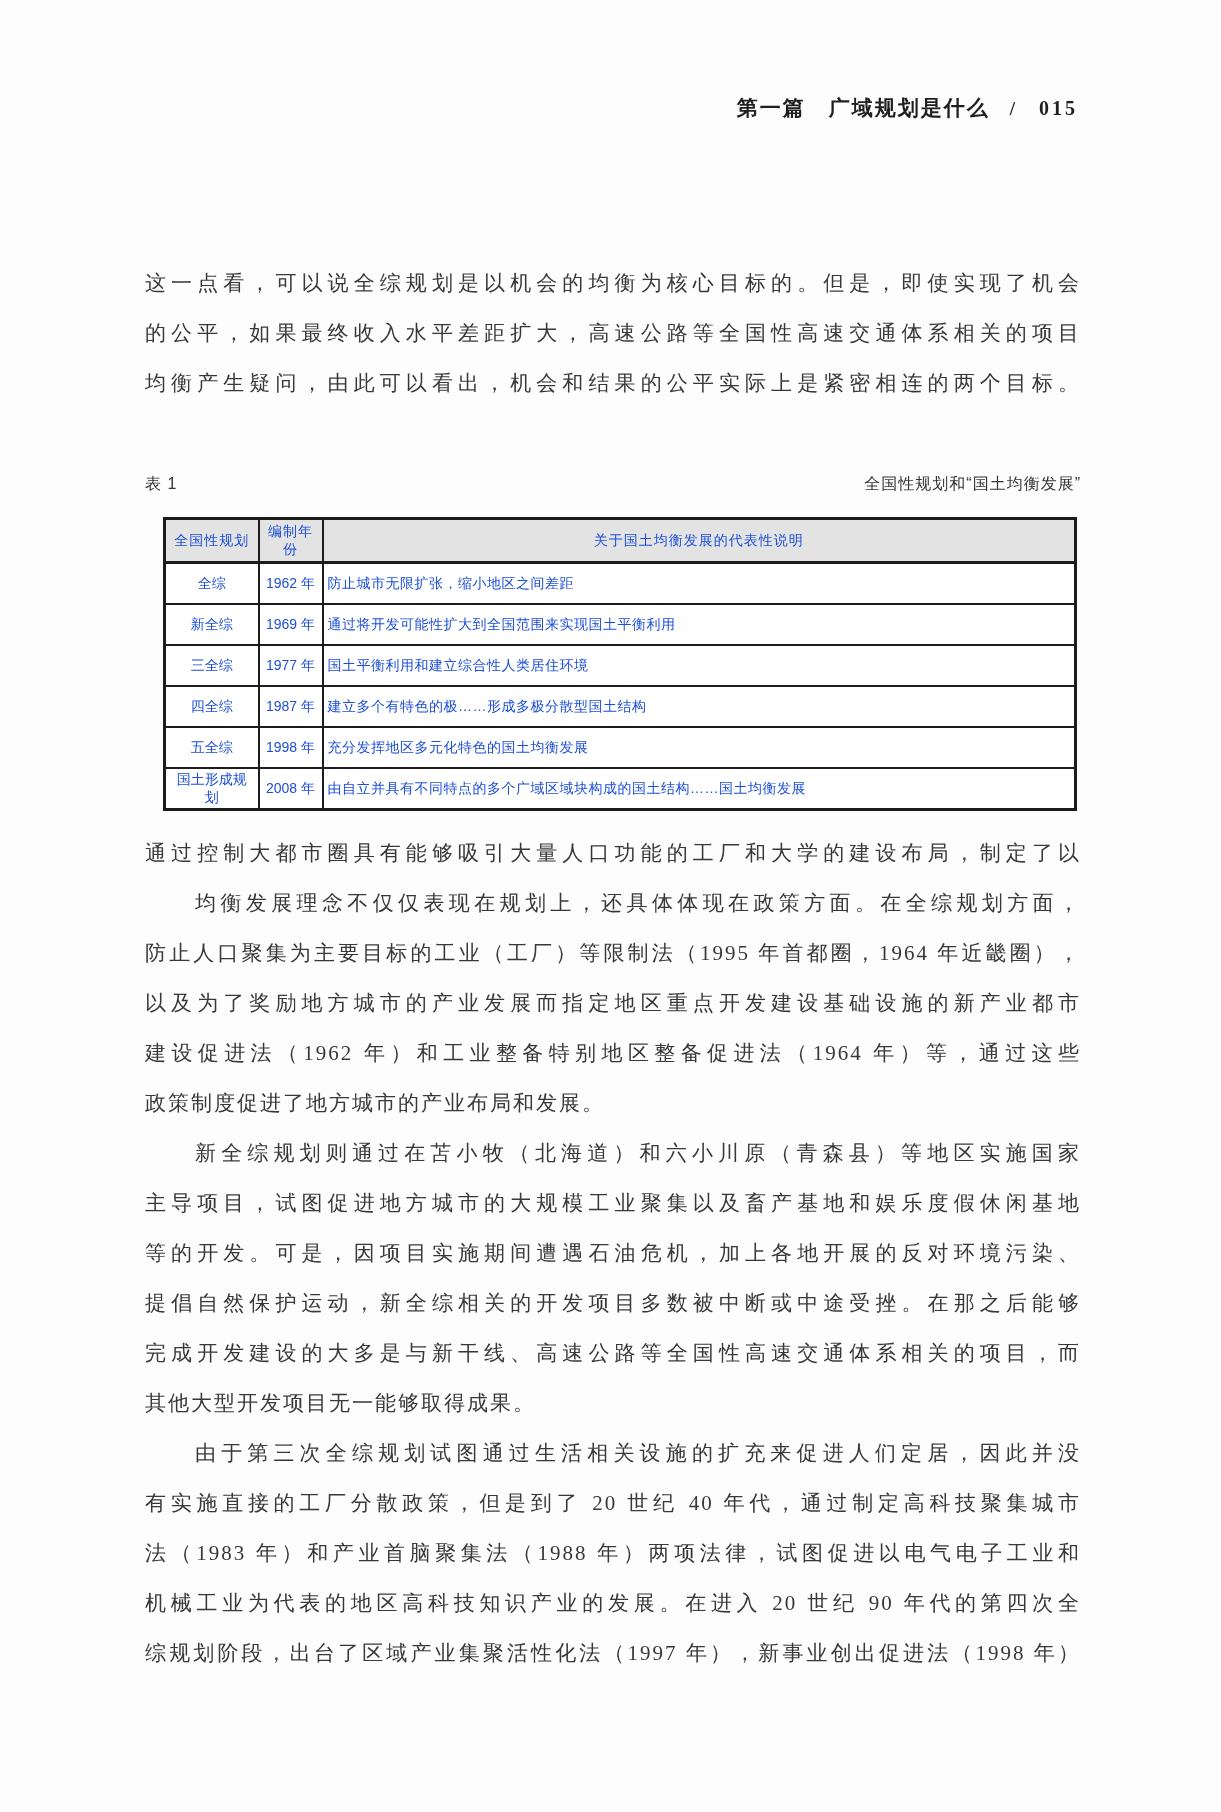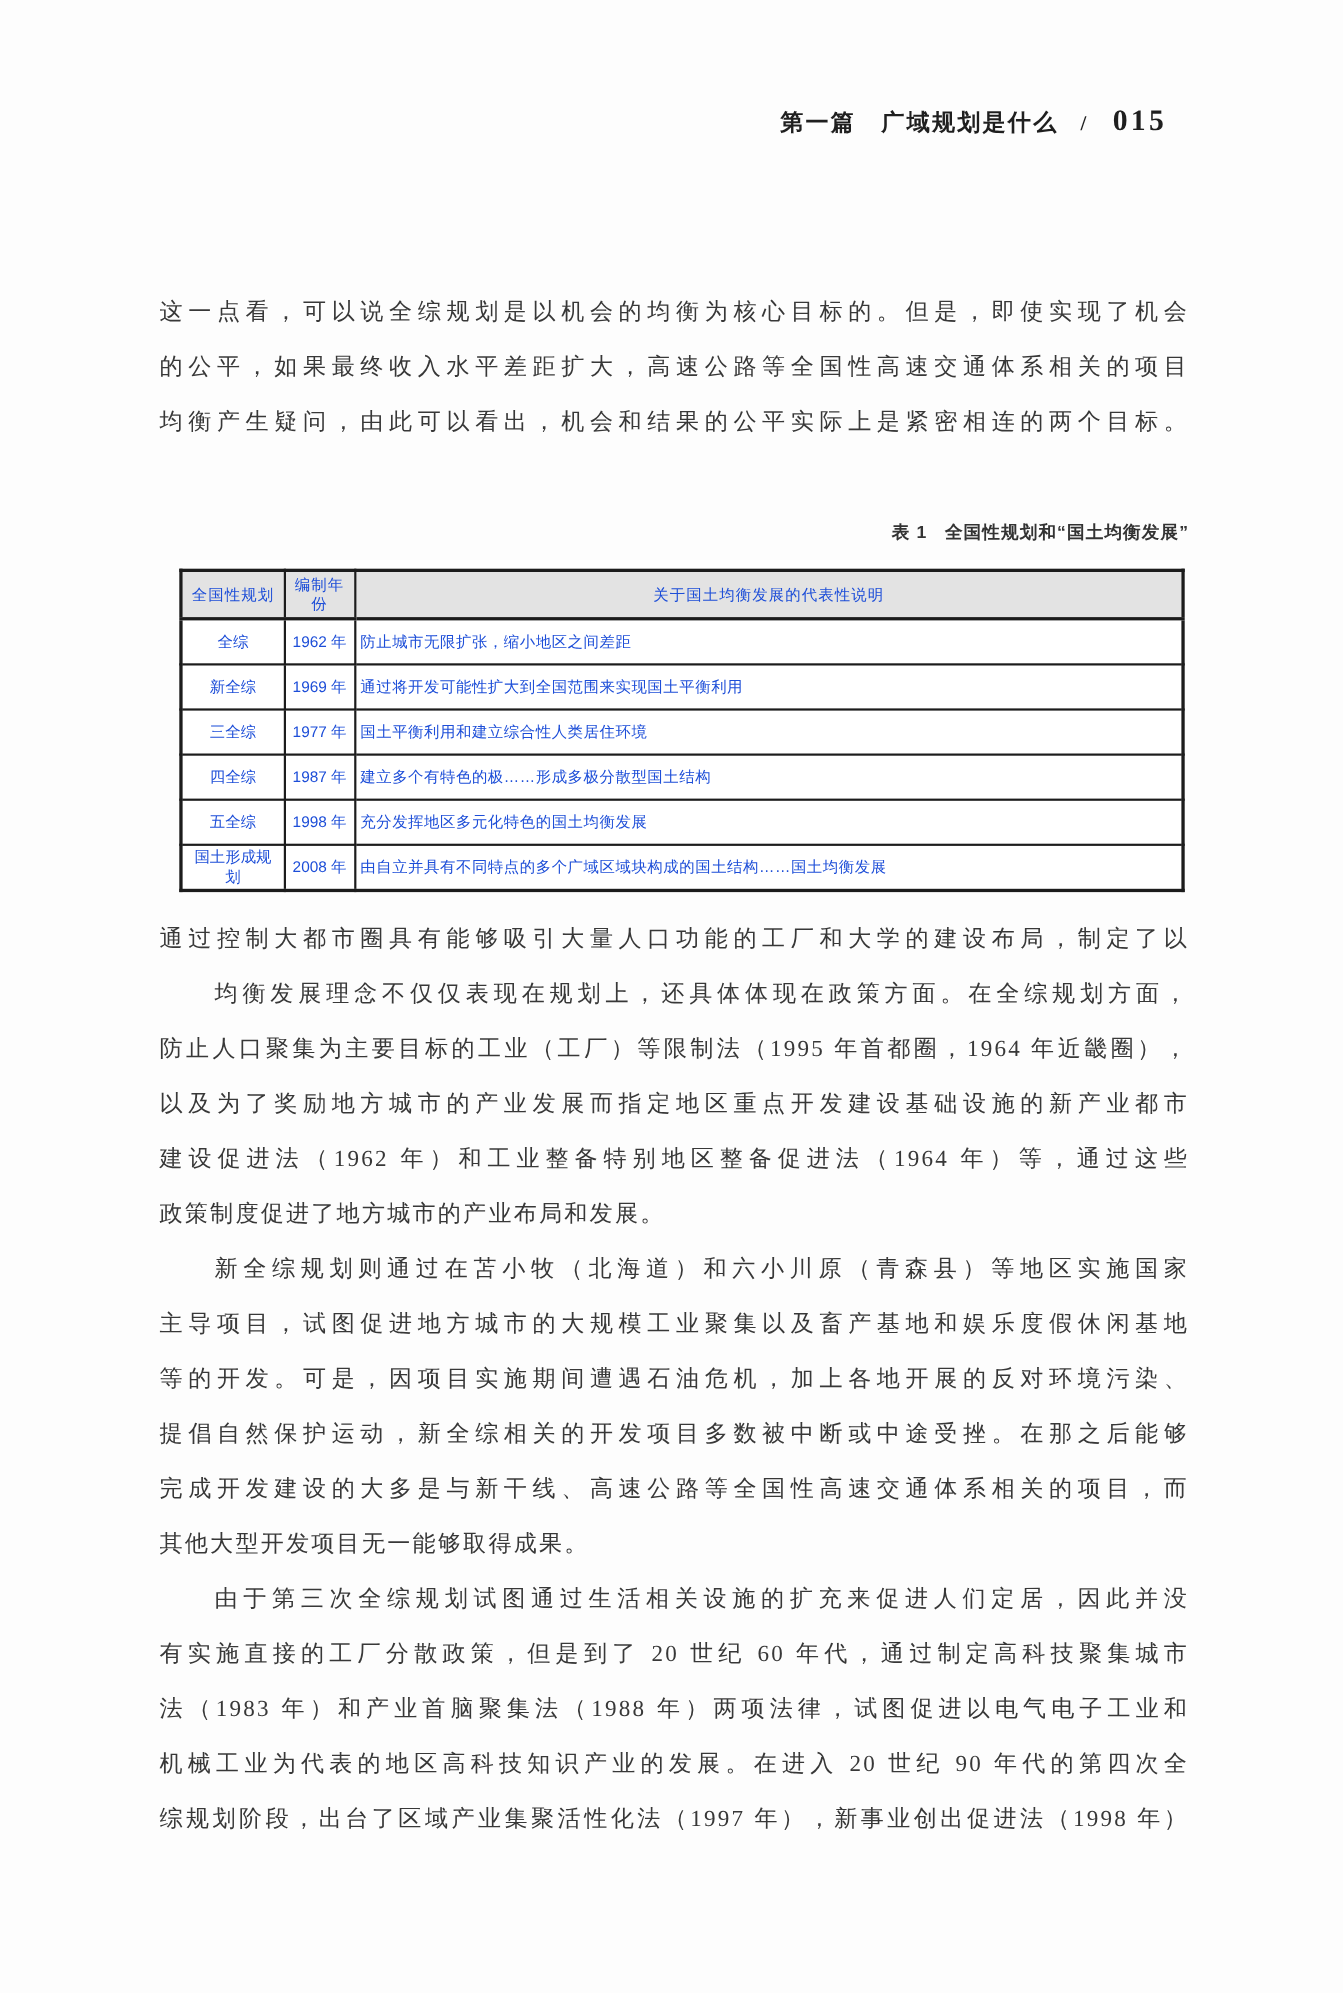--- a/index.html
+++ b/index.html
@@ -12,36 +12,36 @@
     background:var(--bg);color:var(--text);overflow:hidden;
   }
   
   .running-head{
     position:absolute;top:94px;left:145px;width:936px;
     display:flex;justify-content:flex-end;align-items:baseline;
     font-family:"Liberation Serif",serif;font-weight:bold;
     font-size:21px;letter-spacing:2px;color:#1f1f1f;
   }
   .running-head .sep{margin:0 22px 0 20px;font-size:19px;}
-  .running-head .folio{font-size:27px;letter-spacing:3px;margin-right:20px;}
+  .running-head .folio{font-size:20px;letter-spacing:3px;margin-right:3px;}
   
   .textblock{position:absolute;left:145px;width:936px;}
   #para-first{top:258px;}
   #body-rest{top:828px;}
   .line{
     line-height:50px;font-size:21px;letter-spacing:2px;
     white-space:nowrap;color:var(--text);font-family:Liberation Serif, serif;
   }
   .line.fill{white-space:normal;text-align:justify;text-align-last:justify;}
   .line.indent{text-indent:50px;}
   
   .table-caption{
     position:absolute;top:474px;left:145px;width:936px;
-    display:flex;justify-content:flex-end;align-items:baseline;gap:16px;
-    font-size:16px;letter-spacing:1px;color:#333;font-weight:bold;
+    display:flex;justify-content:space-between;align-items:baseline;gap:16px;
+    font-size:16px;letter-spacing:1px;color:#333;
   }
   
   table.plan-table{
     position:absolute;top:517px;left:163px;width:914px;
     border-collapse:collapse;table-layout:fixed;
     font-size:14px;color:#1d4ed8;
   }
   table.plan-table th,table.plan-table td{
     border:2px solid var(--tbl-border);
     padding:0 4px;overflow:hidden;
@@ -141,20 +141,20 @@
       <div>
         <div class="line indent fill">新全综规划则通过在苫小牧（北海道）和六小川原（青森县）等地区实施国家</div>
         <div class="line fill">主导项目，试图促进地方城市的大规模工业聚集以及畜产基地和娱乐度假休闲基地</div>
         <div class="line fill">等的开发。可是，因项目实施期间遭遇石油危机，加上各地开展的反对环境污染、</div>
         <div class="line fill">提倡自然保护运动，新全综相关的开发项目多数被中断或中途受挫。在那之后能够</div>
         <div class="line fill">完成开发建设的大多是与新干线、高速公路等全国性高速交通体系相关的项目，而</div>
         <div class="line">其他大型开发项目无一能够取得成果。</div>
       </div>
       <div>
         <div class="line indent fill">由于第三次全综规划试图通过生活相关设施的扩充来促进人们定居，因此并没</div>
-        <div class="line fill">有实施直接的工厂分散政策，但是到了 20 世纪 60 年代，通过制定高科技聚集城市</div>
+        <div class="line fill">有实施直接的工厂分散政策，但是到了 20 世纪 40 年代，通过制定高科技聚集城市</div>
         <div class="line fill">法（1983 年）和产业首脑聚集法（1988 年）两项法律，试图促进以电气电子工业和</div>
         <div class="line fill">机械工业为代表的地区高科技知识产业的发展。在进入 20 世纪 90 年代的第四次全</div>
         <div class="line fill">综规划阶段，出台了区域产业集聚活性化法（1997 年），新事业创出促进法（1998 年）</div>
       </div>
     </div>
 
 </div>
 
 </body></html>

